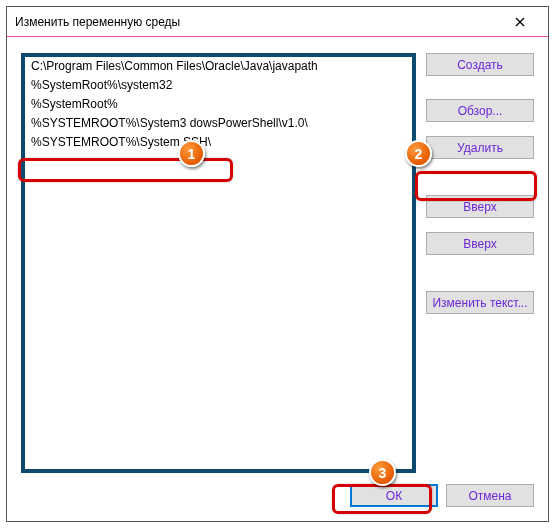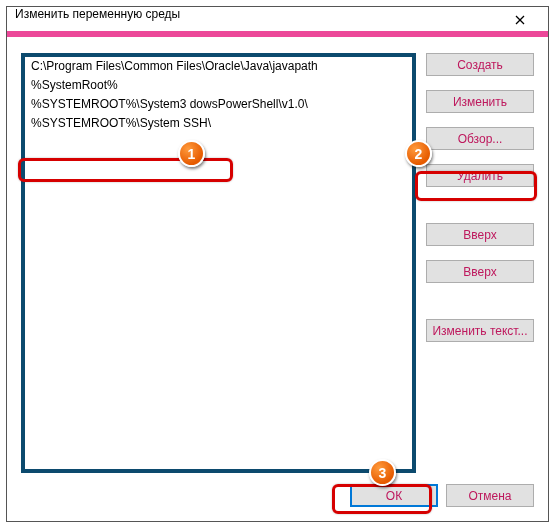--- a/index.html
+++ b/index.html
@@ -13,24 +13,25 @@
     overflow: hidden;
   }
   .outer-frame {
     position: absolute;
     inset: 6px;
     border: 1px solid #555;
     background: #fff;
   }
   .titlebar {
     display: flex;
+    align-items: center;
     height: 30px;
     padding: 0 8px;
     background: #fff;
-    border-bottom: 6px solid #ec4899;
+    border-bottom: 1px solid #ec4899;
   }
   .titlebar .title {
     flex: 1;
     font-size: 12px;
     color: #000;
   }
   .titlebar .close {
     width: 40px;
     height: 26px;
     display: flex;
@@ -74,21 +75,21 @@
     width: 108px;
     display: flex;
     flex-direction: column;
     gap: 5px;
   }
   .btn {
     height: 23px;
     border: 1px solid #adadad;
     background: #e1e1e1;
     font-size: 12px;
-    color: #be185d;
+    color: #6d28d9;
     display: flex;
     align-items: center;
     justify-content: center;
     cursor: pointer;
   }
   .gap-small { height: 4px; }
   .gap-large { height: 26px; }
   .bottom-btns {
     position: absolute;
     right: 14px;
@@ -140,29 +141,29 @@
         <line x1="9" y1="1" x2="1" y2="9" stroke="#000" stroke-width="1.2"></line>
       </svg>
     </div>
   </div>
 
   <div class="dialog-body">
     <div class="content">
 
       <div class="listbox">
         <div class="listrow">C:\Program Files\Common Files\Oracle\Java\javapath</div>
+        <div class="listrow">%SystemRoot%\system32</div>
         <div class="listrow">%SystemRoot%</div>
         <div class="listrow">%SYSTEMROOT%\System3      dowsPowerShell\v1.0\</div>
         <div class="listrow">%SYSTEMROOT%\System        SSH\</div>
       </div>
 
       <div class="sidebtns">
         <div class="btn">Создать</div>
         <div class="gap-small"></div>
-        <div class="btn">Изменить</div>
         <div class="gap-small"></div>
         <div class="btn">Обзор...</div>
         <div class="gap-small"></div>
         <div class="btn">Удалить</div>
         <div class="gap-large"></div>
         <div class="btn">Вверх</div>
         <div class="gap-small"></div>
         <div class="btn">Вверх</div>
         <div class="gap-large"></div>
         <div class="btn">Изменить текст...</div>

